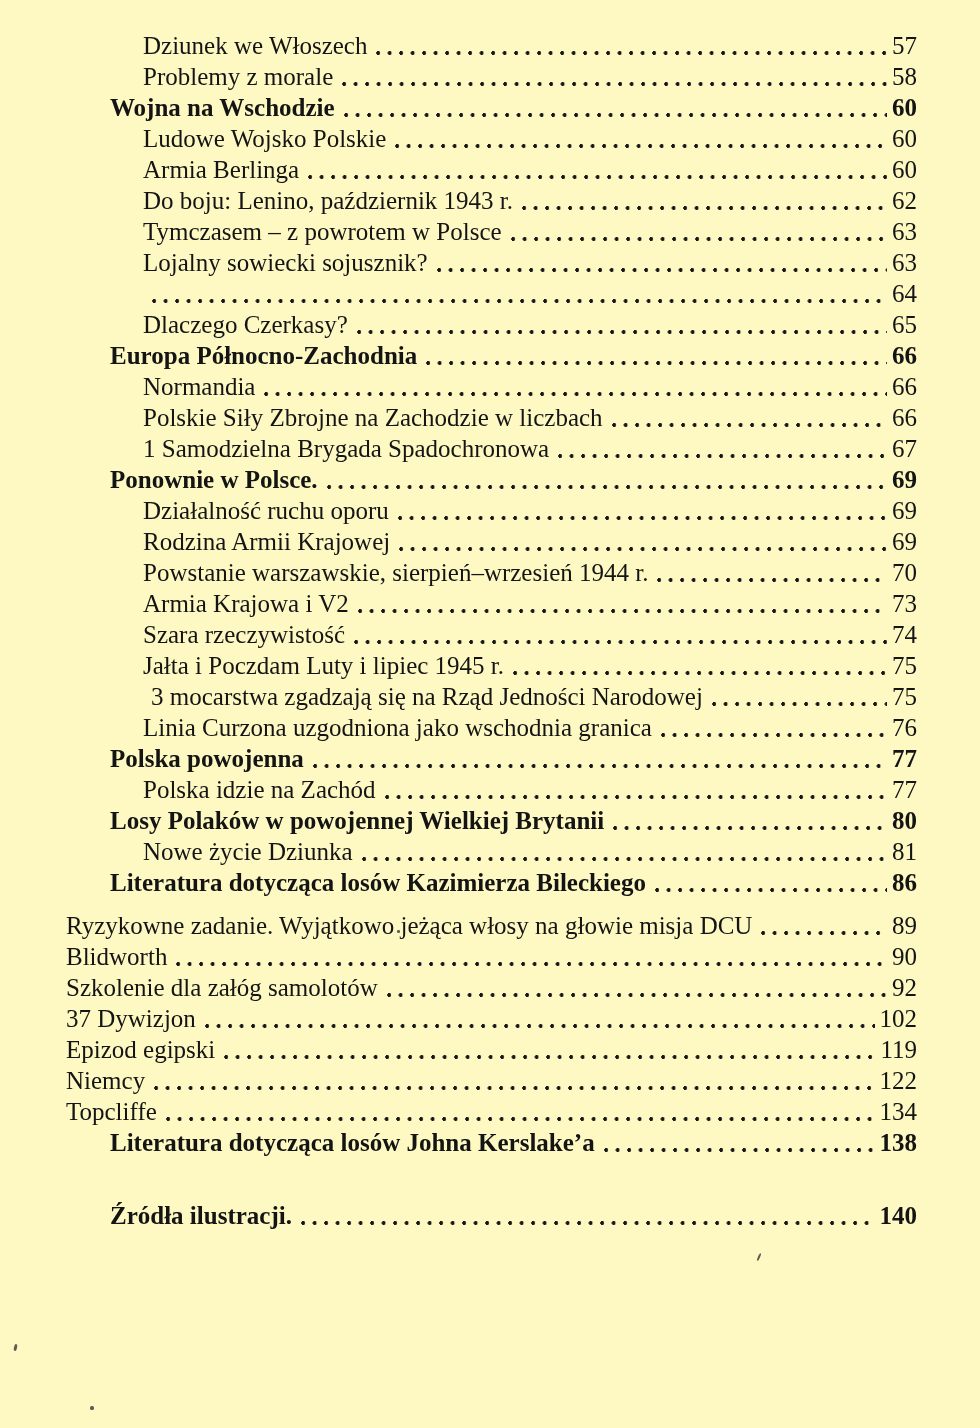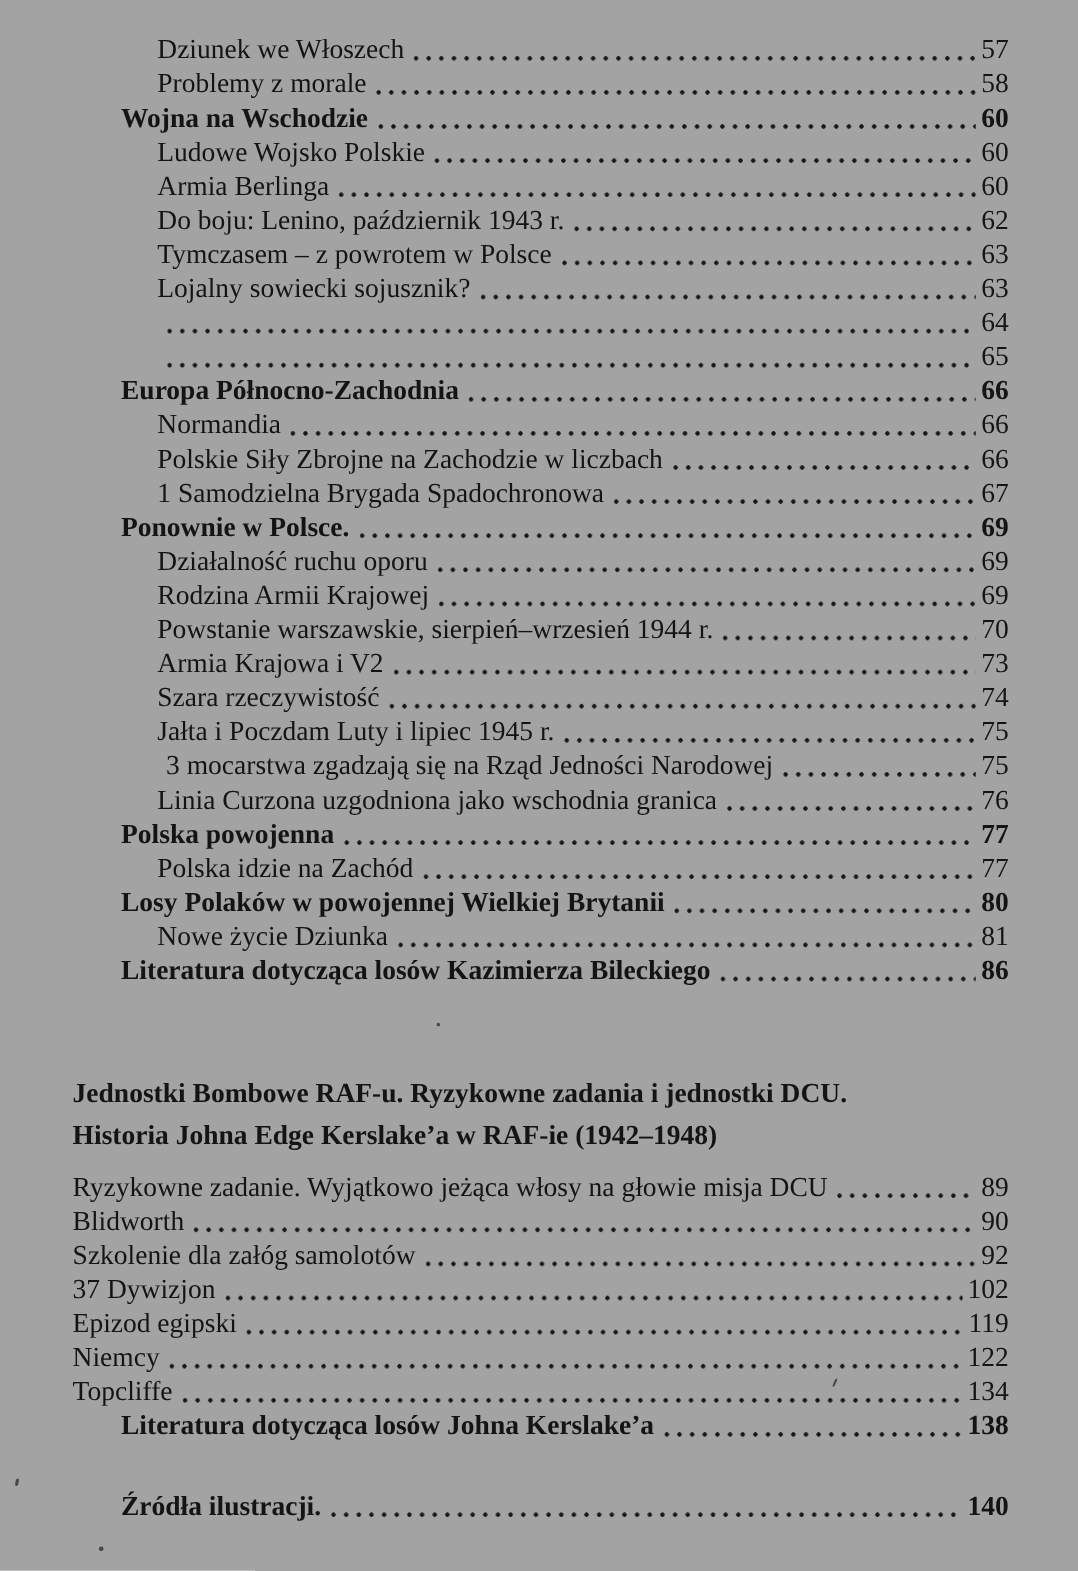--- a/index.html
+++ b/index.html
@@ -1,21 +1,21 @@
 <!DOCTYPE html>
 <html><head>
 <meta charset="utf-8">
 <style>
   html, body { margin: 0; padding: 0; background: #e8e8e8; }
   .page {
     position: relative;
     width: 980px;
     height: 1428px;
     margin: 0 auto;
-    background: #a3a3a3;
+    background: #fef9c3;
     color: #141414;
     font-family: "Liberation Serif", "DejaVu Serif", serif;
     overflow: hidden;
   }
   .content {
     padding: 30px 63px 0 66px;
   }
   .toc-row {
     display: flex;
     align-items: baseline;
@@ -103,20 +103,21 @@
         <div class="toc-row ind1">
           <span class="toc-title">Lojalny sowiecki sojusznik?</span>
           <span class="dot-leader"></span>
           <span class="toc-page-num">63</span>
         </div>
         <div class="toc-row ind1">
           <span class="dot-leader"></span>
           <span class="toc-page-num">64</span>
         </div>
         <div class="toc-row ind1">
+          <span class="toc-title">Dlaczego Czerkasy?</span>
           <span class="dot-leader"></span>
           <span class="toc-page-num">65</span>
         </div>
         <div class="toc-row bold ind0">
           <span class="toc-title">Europa Północno-Zachodnia</span>
           <span class="dot-leader"></span>
           <span class="toc-page-num">66</span>
         </div>
         <div class="toc-row ind1">
           <span class="toc-title">Normandia</span>
@@ -198,24 +199,20 @@
           <span class="dot-leader"></span>
           <span class="toc-page-num">81</span>
         </div>
         <div class="toc-row bold ind0">
           <span class="toc-title">Literatura dotycząca losów Kazimierza Bileckiego</span>
           <span class="dot-leader"></span>
           <span class="toc-page-num">86</span>
         </div>
       </div>
 
-    <div class="chapter-heading">
-      <div>Jednostki Bombowe RAF-u. Ryzykowne zadania i jednostki DCU.</div>
-      <div>Historia Johna Edge Kerslake’a w RAF-ie (1942–1948)</div>
-    </div>
 
     <div class="toc-list section-2">
         <div class="toc-row ind0">
           <span class="toc-title">Ryzykowne zadanie. Wyjątkowo jeżąca włosy na głowie misja DCU</span>
           <span class="dot-leader"></span>
           <span class="toc-page-num">89</span>
         </div>
         <div class="toc-row ind0">
           <span class="toc-title">Blidworth</span>
           <span class="dot-leader"></span>

